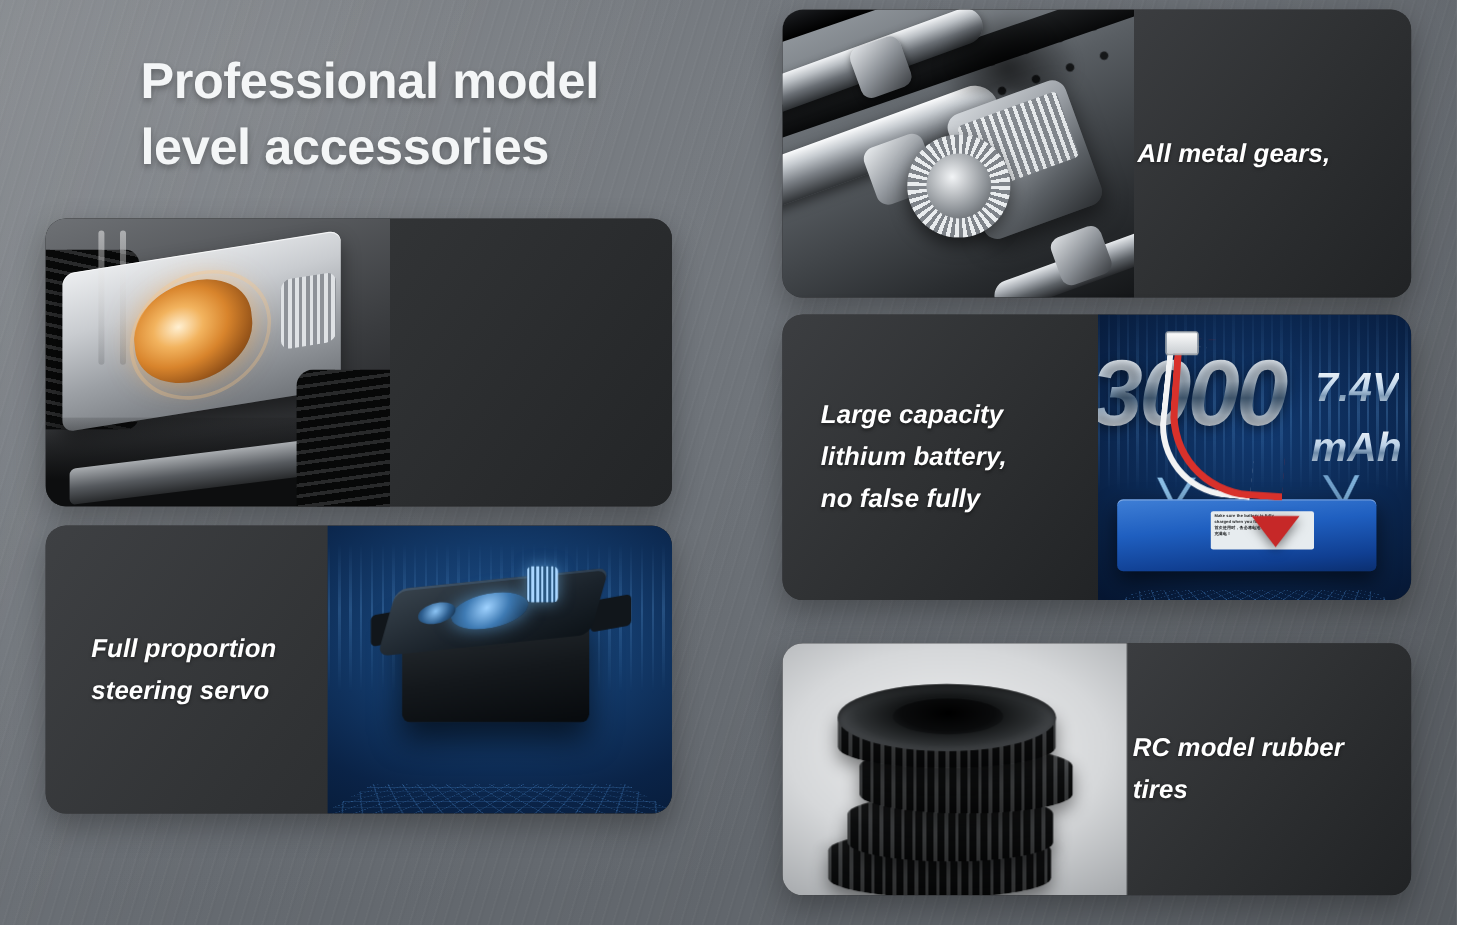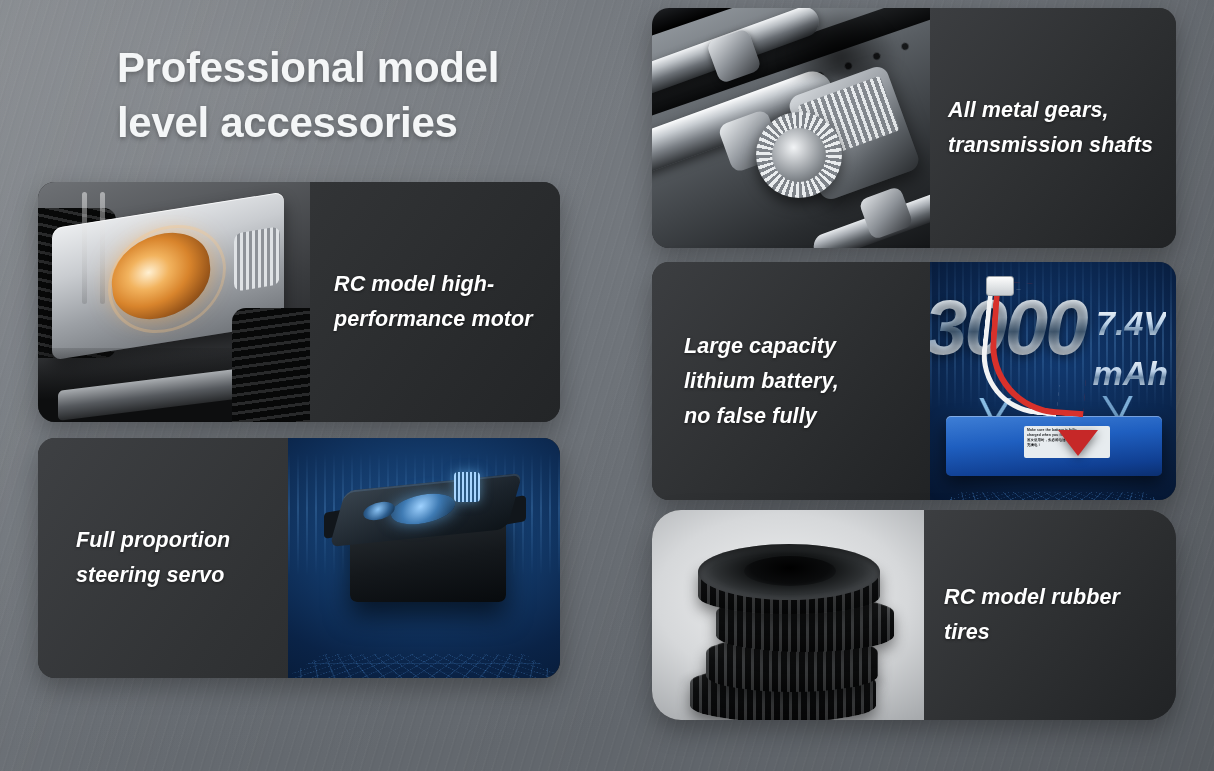--- a/index.html
+++ b/index.html
@@ -34,21 +34,21 @@
   .headline .l{display:block;}
 
   
   .card{position:absolute;border-radius:17px;overflow:hidden;
     background:#2a2b2d;
     box-shadow:0 10px 26px rgba(0,0,0,.30), 0 1px 0 rgba(255,255,255,.05) inset;}
   .cap{color:#ffffff;font-size:21.5px;line-height:1.62;font-weight:700;
     font-style:italic;letter-spacing:.1px;
     text-shadow:0 1px 3px rgba(0,0,0,.5);}
   .cap .l{display:block;white-space:nowrap;}
-  .img{position:absolute;top:0;bottom:0;overflow:hidden;}
+  .img{position:absolute;top:0;bottom:0;overflow:hidden;padding-left:15px;}
 
   
   .plate{position:absolute;top:0;bottom:0;
     background:linear-gradient(128deg,#3a3c3f 0%,#303234 40%,#26282a 100%);}
 
   
   #card-motor{left:38px;top:182px;width:522px;height:240px;}
   #card-motor .plate{left:0;right:0;
     background:linear-gradient(125deg,#3e4043 0%,#313335 45%,#232527 100%);}
   #card-motor .img{left:0;width:272px;
@@ -236,21 +236,21 @@
       linear-gradient(64deg,transparent 46%,rgba(160,215,255,.95) 47%,rgba(160,215,255,.95) 49%,transparent 50%),
       linear-gradient(-58deg,transparent 46%,rgba(160,215,255,.85) 47%,rgba(160,215,255,.85) 49%,transparent 50%);
     filter:blur(.4px);opacity:.9;}
   .b-bolt2{position:absolute;right:2px;bottom:66px;width:110px;height:38px;
     background:
       linear-gradient(-64deg,transparent 46%,rgba(160,215,255,.9) 47%,rgba(160,215,255,.9) 49%,transparent 50%),
       linear-gradient(58deg,transparent 46%,rgba(160,215,255,.8) 47%,rgba(160,215,255,.8) 49%,transparent 50%);
     filter:blur(.4px);opacity:.85;}
 
   
-  #card-tires{left:652px;top:510px;width:524px;height:210px;border-radius:29px;}
+  #card-tires{left:652px;top:536px;width:524px;height:210px;}
   #card-tires .img{left:0;width:272px;
     background:radial-gradient(110% 95% at 48% 42%, #f0f1f2 0%, #d6d8da 42%, #a9acaf 74%, #86898c 100%);}
   #card-tires .plate{left:272px;right:0;
     background:linear-gradient(128deg,#3c3e41 0%,#2f3133 48%,#212325 100%);}
   #card-tires .cap{position:absolute;left:292px;top:50%;transform:translateY(-50%);}
 
   .tire{position:absolute;border-radius:50%/30%;
     background:
       repeating-linear-gradient(90deg, rgba(255,255,255,.14) 0 3px, rgba(0,0,0,.55) 3px 9px),
       linear-gradient(180deg,#3c3e40 0%,#1b1d1f 45%,#0a0b0c 100%);
@@ -288,24 +288,20 @@
       <div class="mot-body"></div>
       <div class="mot-rib" style="left:44px;"></div>
       <div class="mot-rib" style="left:62px;"></div>
       <div class="mot-rotor"></div>
       <div class="mot-rotor-ring"></div>
       <div class="mot-gear"></div>
       <div class="mot-base"></div>
       <div class="mot-chassis"></div>
       <div class="mot-wheelR"></div>
     </div>
-    <div class="cap">
-      <span class="l">RC model high-</span>
-      <span class="l">performance motor</span>
-    </div>
   </div>
 
   <div class="card" id="card-servo">
     <div class="plate"></div>
     <div class="img">
       <div class="bars"></div>
       <div class="hexfloor"></div>
       <div class="srv-body"></div>
       <div class="srv-earL"></div>
       <div class="srv-earR"></div>
@@ -331,21 +327,20 @@
       <div class="shaftB"></div>
       <div class="ujointB"></div>
       <div class="gsmoke"></div>
       <div class="gearHub"></div>
       <div class="gearBig"></div>
       <div class="shaftC"></div>
       <div class="ujointC"></div>
     </div>
     <div class="cap">
       <span class="l">All metal gears,</span>
-      <span class="l">transmission shafts</span>
     </div>
   </div>
 
   <div class="card" id="card-batt">
     <div class="plate"></div>
     <div class="img">
       <div class="b-bars"></div>
       <div class="b-hex"></div>
       <div class="b-num">3000</div>
       <div class="b-volt">7.4V</div>

